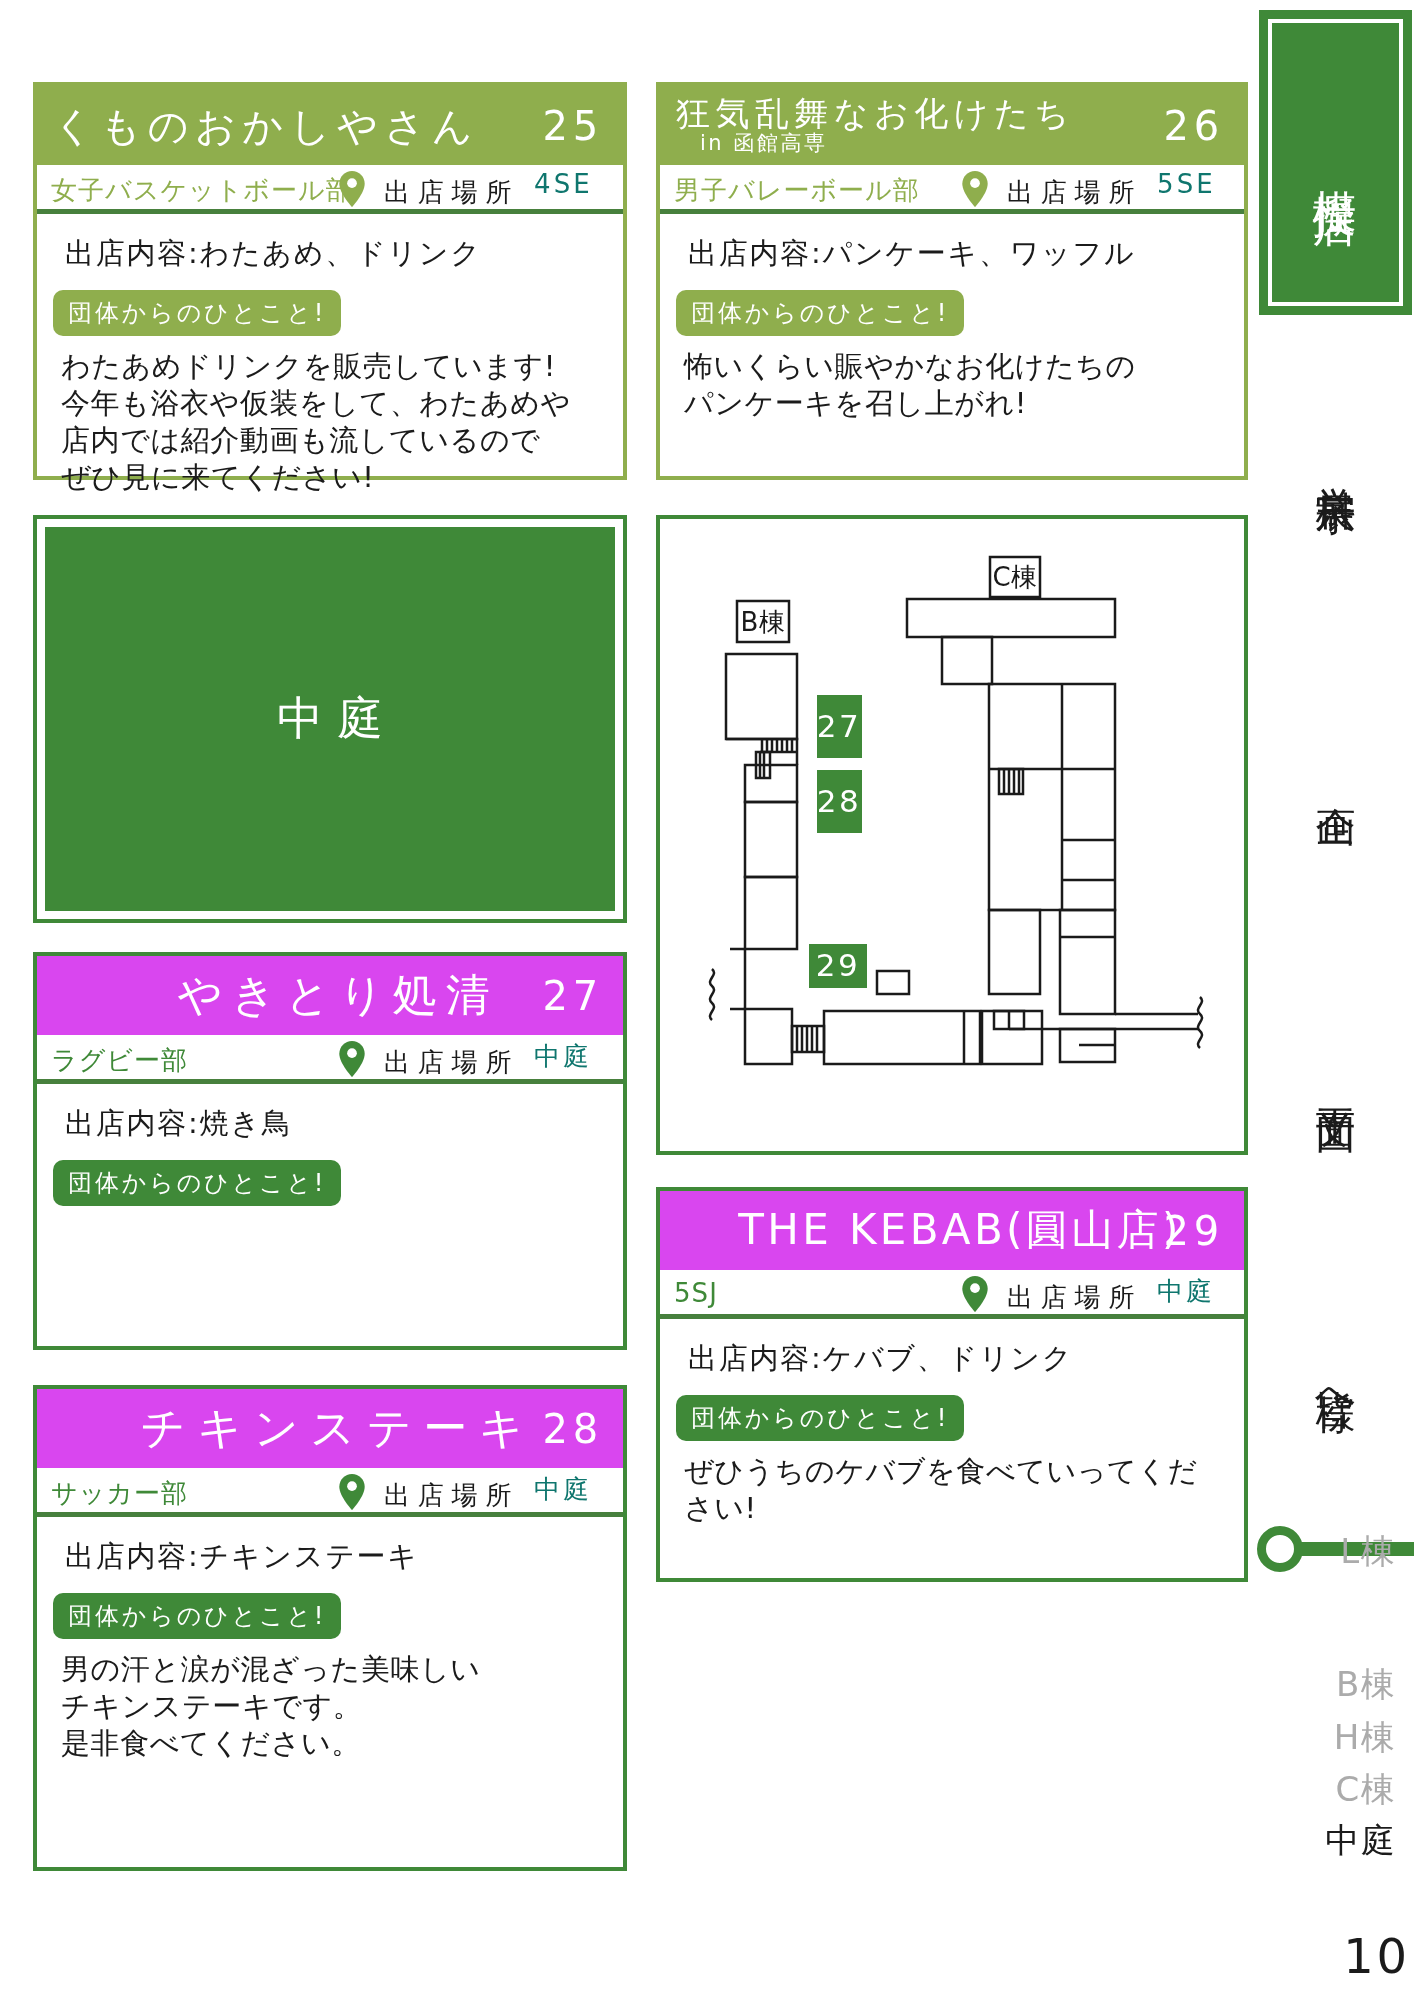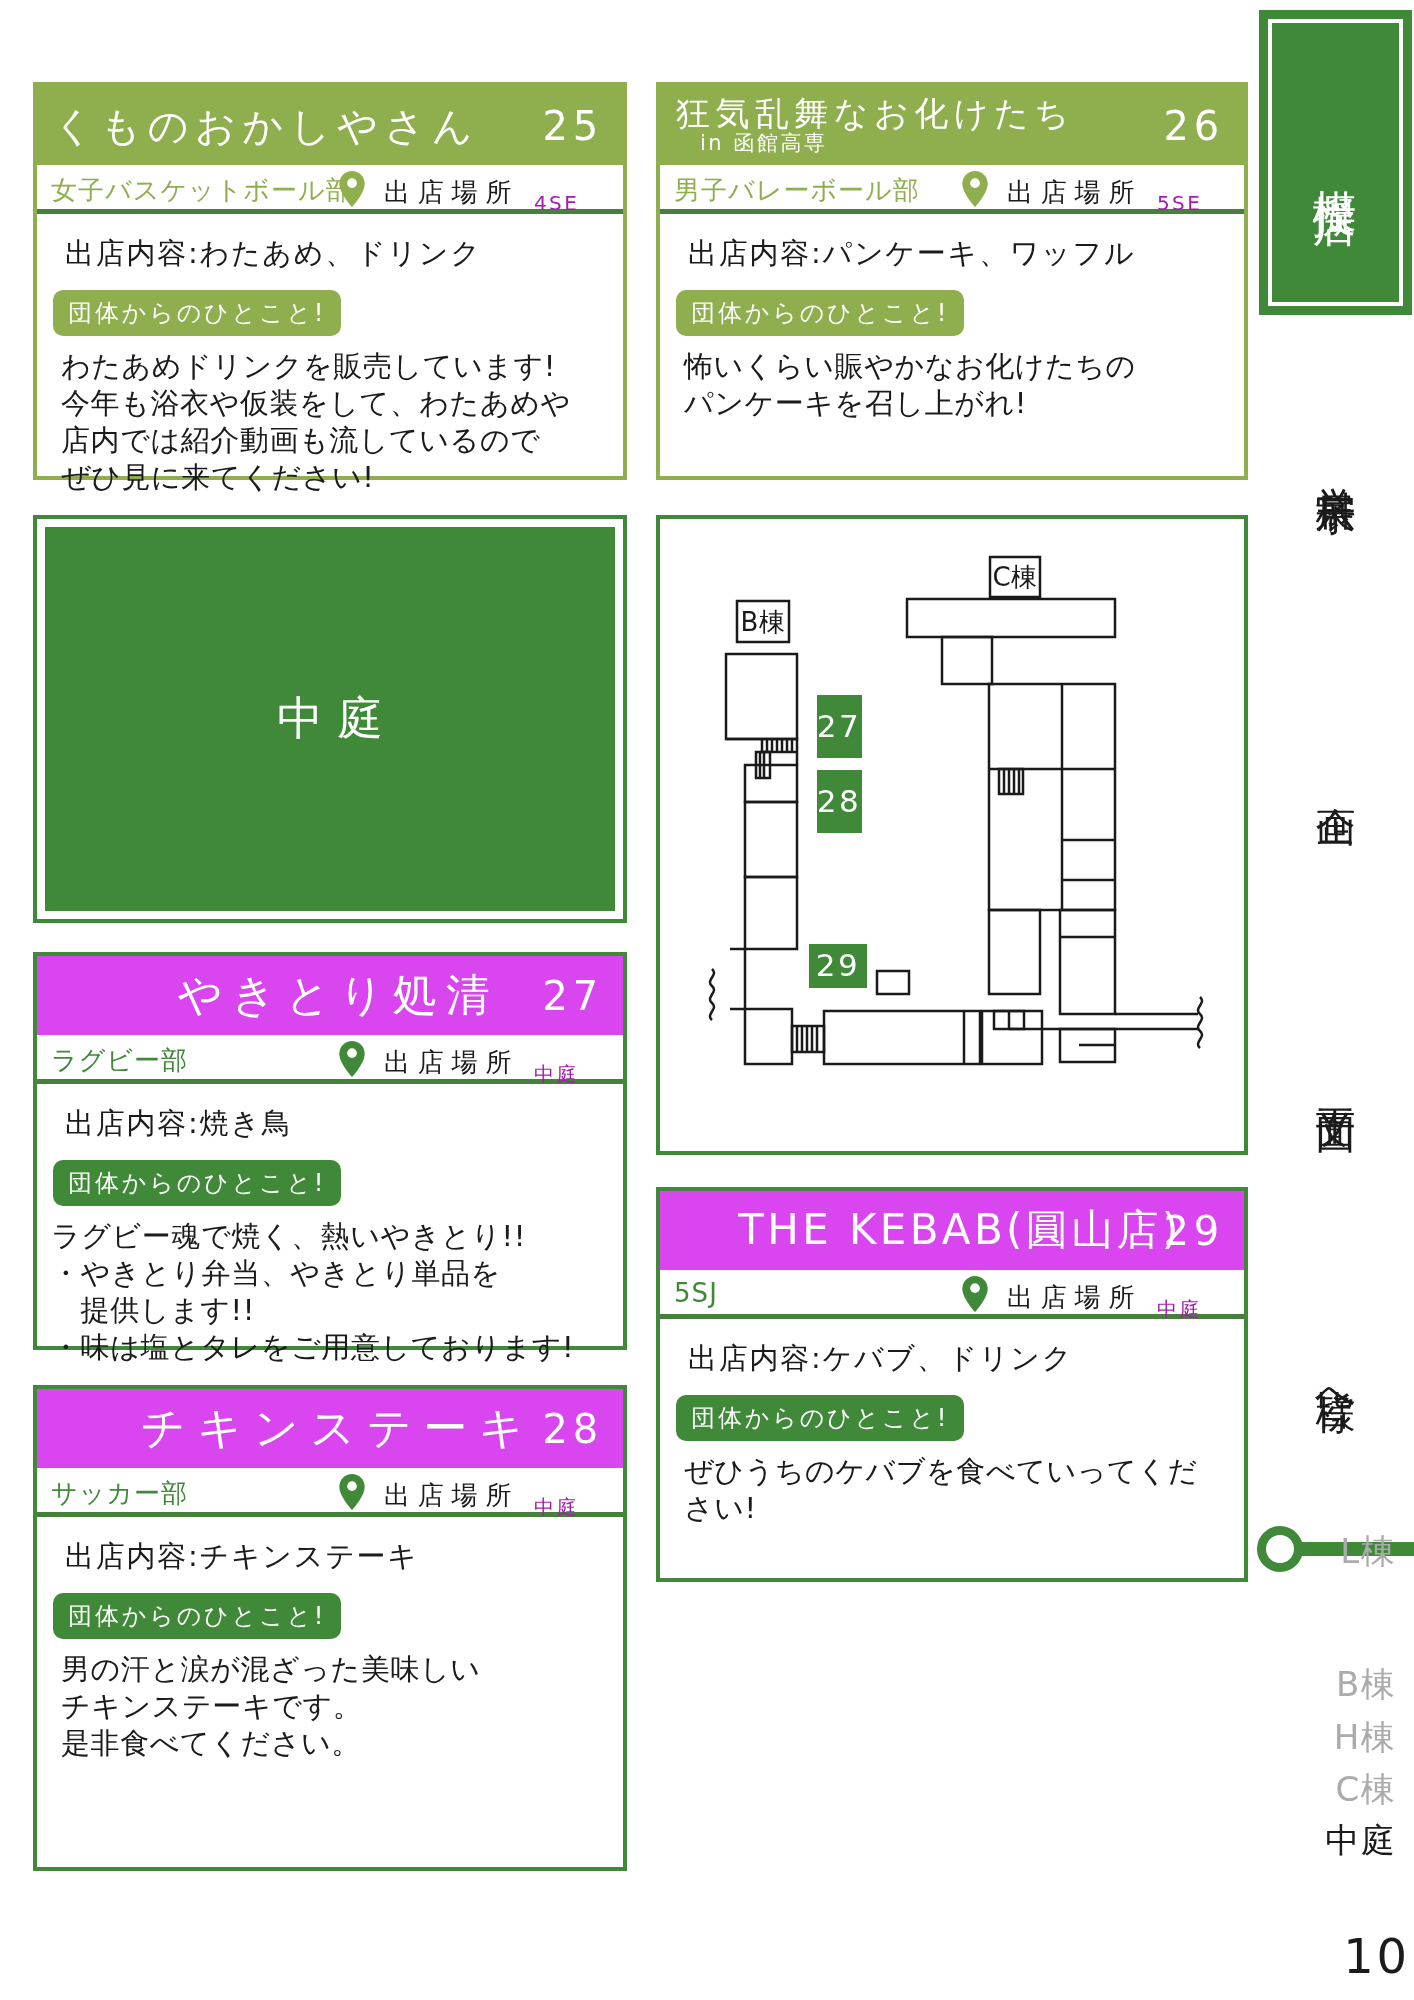--- a/index.html
+++ b/index.html
@@ -22,21 +22,21 @@
   .card-number{position:absolute;right:20px;top:50%;transform:translateY(-50%);
     font-size:40px;letter-spacing:0.12em;font-weight:400;}
   .card-sub{position:relative;height:49px;background:#fff;border-bottom:5px solid #47803d;box-sizing:border-box;}
   .club-name{position:absolute;left:14px;top:8px;font-size:26px;letter-spacing:0.04em;white-space:nowrap;}
   .card.light .club-name{color:#8fae4d;}
   .card.dark .club-name{color:#3f8938;}
   .pin{position:absolute;left:302px;top:6px;}
   .card.light .pin{color:#8fae4d;}
   .card.dark .pin{color:#3f8938;}
   .loc-label{position:absolute;left:347px;top:10px;font-size:26px;letter-spacing:0.3em;color:#1b1b1b;}
-  .loc-value{position:absolute;left:497px;top:26px;font-size:20px;letter-spacing:0.12em;color:#a21caf;}
+  .loc-value{position:absolute;left:497px;top:4px;font-size:26px;letter-spacing:0.12em;color:#0f766e;}
   .card-body{position:relative;}
   .content-line{margin:20px 0 0 28px;font-size:29px;letter-spacing:0.06em;}
   .comment-badge{display:inline-block;margin:16px 0 0 16px;padding:7px 15px;border-radius:10px;
     color:#fff;font-size:24px;letter-spacing:0.12em;}
   .card.light .comment-badge{background:#8fae4d;}
   .card.dark .comment-badge{background:#3f8938;}
   .comments{margin:12px 24px 0 24px;font-size:29px;line-height:37px;letter-spacing:0.02em;}
   
   .courtyard{position:absolute;left:33px;top:515px;width:594px;height:408px;
     border:4px solid #3f8938;box-sizing:border-box;padding:8px;background:#fff;}
@@ -204,26 +204,20 @@
           <path d="M12 0C5.4 0 0 5.4 0 12c0 9 12 22 12 22s12-13 12-22C24 5.4 18.6 0 12 0z" fill="currentColor"></path>
           <circle cx="12" cy="11.5" r="4.6" fill="#fff"></circle>
         </svg>
     </span>
     <span class="loc-label">出店場所</span>
     <span class="loc-value">中庭</span>
   </div>
   <div class="card-body">
     <div class="content-line">出店内容:焼き鳥</div>
     <div class="comment-badge">団体からのひとこと!</div>
-    <div class="comments" style="margin-left:14px;">
-      <div>ラグビー魂で焼く、熱いやきとり!!</div>
-      <div>・やきとり弁当、やきとり単品を</div>
-      <div>　提供します!!</div>
-      <div>・味は塩とタレをご用意しております!</div>
-    </div>
   </div>
 </div>
 
 <div class="card dark" style="left:33px;top:1385px;width:594px;height:486px;">
   <div class="card-header">
     <div class="card-title" style="font-size:44px;letter-spacing:0.26em;">チキンステーキ</div>
     <div class="card-number">28</div>
   </div>
   <div class="card-sub">
     <span class="club-name">サッカー部</span>

